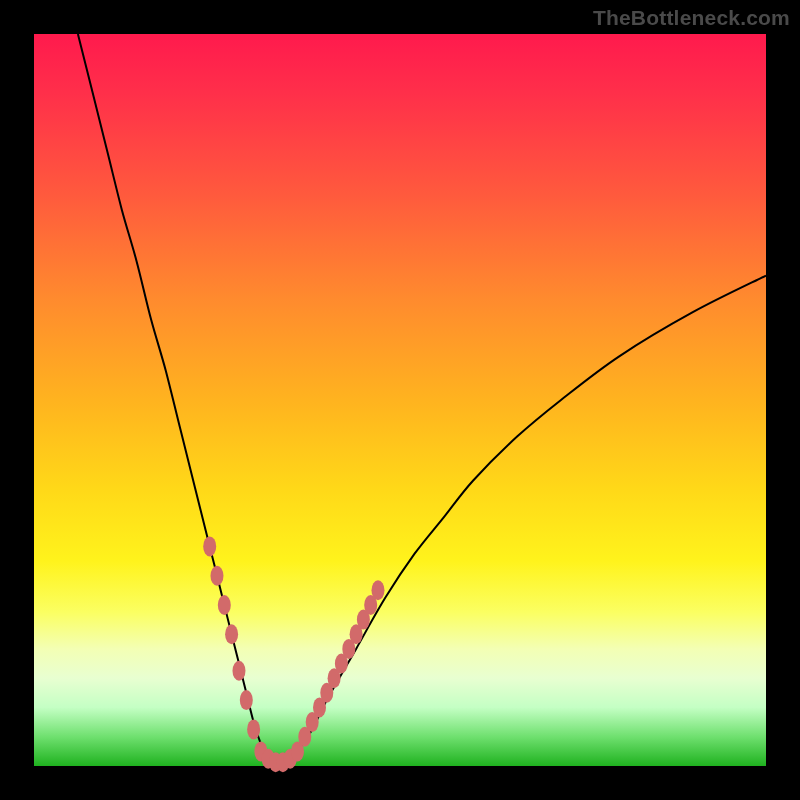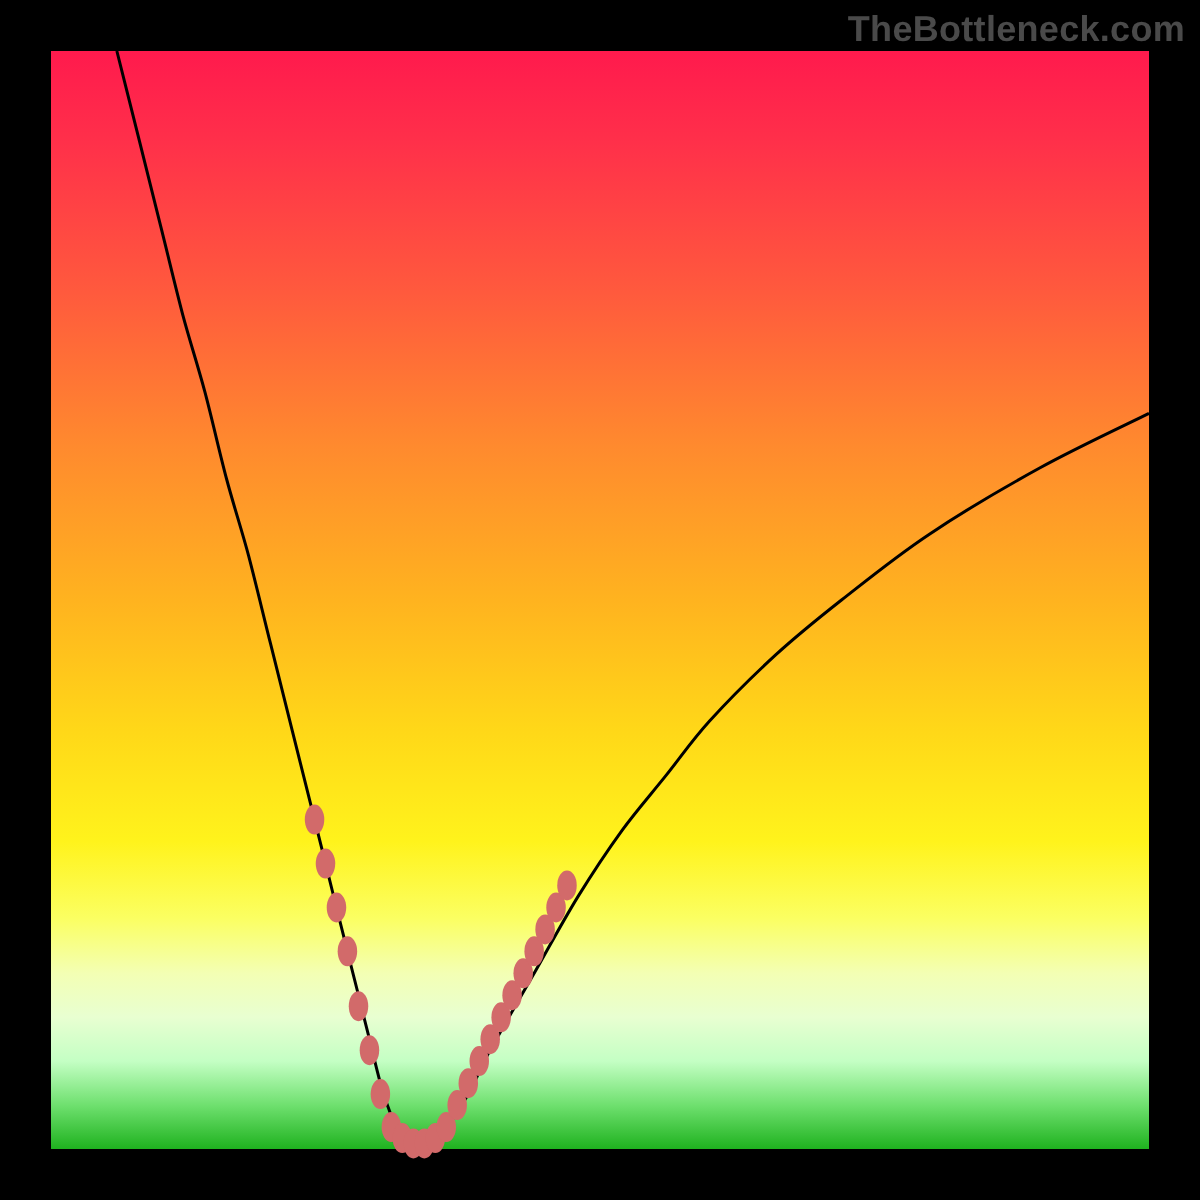--- a/index.html
+++ b/index.html
@@ -41,21 +41,21 @@
       #c4ffc4 92%,
       #6fe06f 96%,
       #1fb21f 100%
     );
   }
   .watermark {
     position: absolute;
     top: 6px;
     right: 10px;
     color: #4a4a4a;
-    font-size: 24px;
+    font-size: 21px;
     font-weight: 600;
     letter-spacing: 0.2px;
     user-select: none;
   }
   svg.curve {
     position: absolute;
     left: 0;
     top: 0;
     width: 732px;
     height: 732px;

